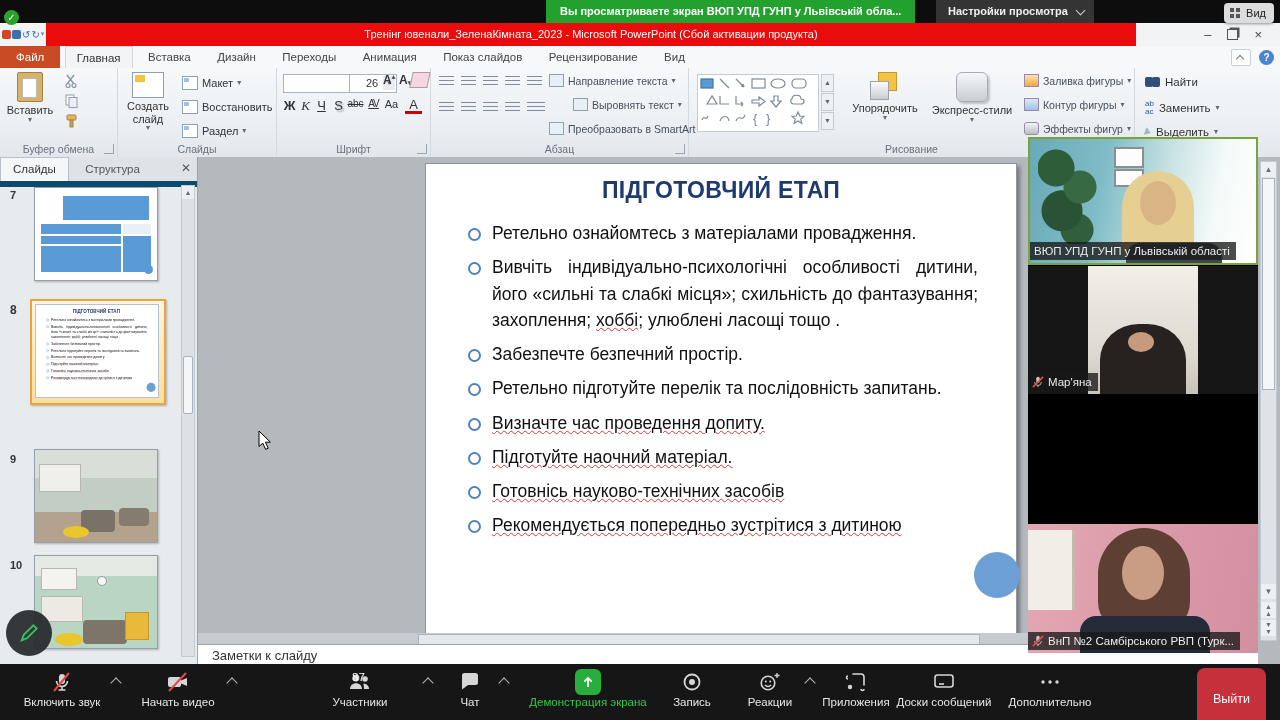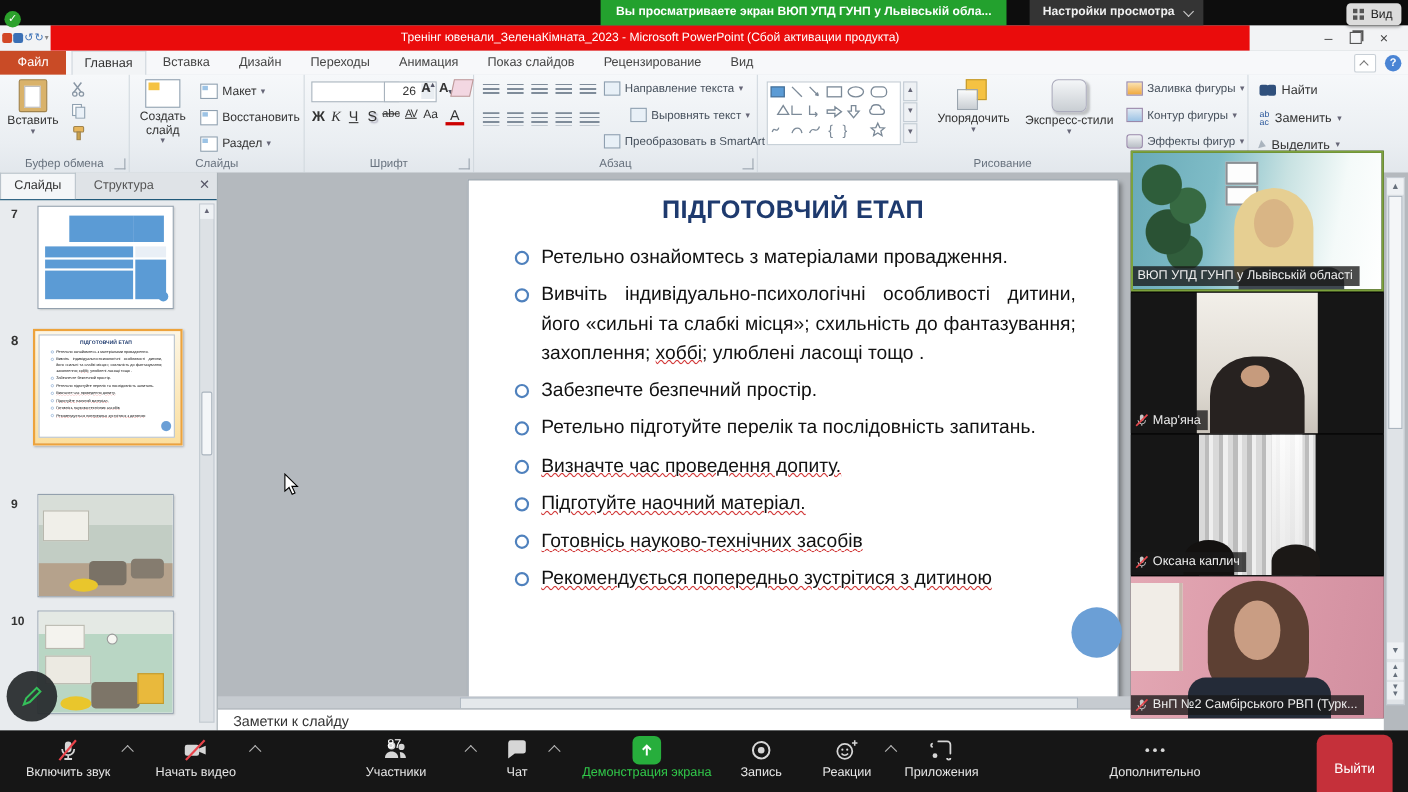--- a/index.html
+++ b/index.html
@@ -109,21 +109,21 @@
   .dic.eff{background:linear-gradient(#f2f4f6,#b9bfc6);border-radius:3px;}
   
   .erow{position:absolute;left:10px;font-size:11.5px;color:#333;white-space:nowrap;display:flex;align-items:center;gap:5px;}
   .binoc{width:15px;height:10px;position:relative;flex:none;}
   .binoc::before,.binoc::after{content:"";position:absolute;top:0;width:8px;height:10px;background:#30507c;border-radius:2px;}
   .binoc::after{right:0;}
   .abrep{font-size:8px;color:#2b579a;line-height:8px;flex:none;}
   .selarr{width:0;height:0;border-left:6px solid #aab4be;border-top:4px solid transparent;border-bottom:4px solid transparent;flex:none;transform:rotate(20deg);}
   
   #thumbs{position:absolute;left:0;top:157px;width:197px;height:507px;background:#e8ebee;border-right:1px solid #9aa2aa;}
-  #thumbtabs{position:absolute;left:0;top:0;width:100%;height:24px;background:#dfe3e7;border-bottom:1px solid #0c4a6e;}
+  #thumbtabs{position:absolute;left:0;top:0;width:100%;height:24px;background:#dfe3e7;border-bottom:6px solid #0c4a6e;}
   .ttab{display:inline-block;height:23px;line-height:23px;padding:0 12px;font-size:11.5px;color:#555;}
   .ttab.active{background:#f4f6f8;border:1px solid #b9c2ca;border-bottom:none;color:#333;}
   #ttclose{position:absolute;right:6px;top:4px;font-size:12px;color:#556;}
   .thumb{position:absolute;left:34px;width:122px;height:92px;background:#fff;border:1px solid #93a0ad;box-shadow:1px 1px 2px rgba(0,0,0,.25);}
   .tnum{position:absolute;left:10px;font-size:11px;font-weight:bold;color:#333;}
   #thumb8{left:30px;width:132px;height:102px;border:2px solid #eda33c;background:linear-gradient(#fdf6e4,#fbdf9f);}
   #thumb8 .page{position:absolute;left:3px;top:3px;width:122px;height:92px;background:#fff;border:1px solid #b9c2ca;overflow:hidden;}
   .miniwrap{position:absolute;left:2px;top:1px;transform:scale(0.198);transform-origin:0 0;width:590px;height:472px;}
   
   #thumb7 .cellA{position:absolute;left:28px;top:8px;width:58px;height:24px;background:#5b9bd5;}
@@ -620,34 +620,20 @@
         <div class="skin"></div>
       <div class="vlabel">
         <svg class="micmute" viewBox="0 0 14 14">
             <rect x="5" y="1" width="4" height="7" rx="2" fill="#c9c9c9"></rect>
             <path d="M3 7a4 4 0 0 0 8 0M7 11v2" stroke="#c9c9c9" fill="none"></path>
             <line x1="1" y1="13" x2="13" y2="1" stroke="#e5484d" stroke-width="1.8"></line>
           </svg>
         <span>Мар'яна</span>
       </div>
     </div>
-    <div class="vcell" id="v3">
-      <div class="strip"></div>
-        <div class="light"></div>
-        <div class="head1"></div>
-        <div class="head2"></div>
-      <div class="vlabel">
-        <svg class="micmute" viewBox="0 0 14 14">
-            <rect x="5" y="1" width="4" height="7" rx="2" fill="#c9c9c9"></rect>
-            <path d="M3 7a4 4 0 0 0 8 0M7 11v2" stroke="#c9c9c9" fill="none"></path>
-            <line x1="1" y1="13" x2="13" y2="1" stroke="#e5484d" stroke-width="1.8"></line>
-          </svg>
-        <span>Оксана каплич</span>
-      </div>
-    </div>
     <div class="vcell" id="v4">
       <div class="window"></div>
         <div class="hair"></div>
         <div class="face"></div>
         <div class="torso"></div>
       <div class="vlabel">
         <svg class="micmute" viewBox="0 0 14 14">
             <rect x="5" y="1" width="4" height="7" rx="2" fill="#c9c9c9"></rect>
             <path d="M3 7a4 4 0 0 0 8 0M7 11v2" stroke="#c9c9c9" fill="none"></path>
             <line x1="1" y1="13" x2="13" y2="1" stroke="#e5484d" stroke-width="1.8"></line>
@@ -749,20 +735,29 @@
     <div class="tbtn" style="left:818px;width:76px;">
       <div class="ticon">
           <svg width="22" height="22" viewBox="0 0 22 22">
             <path d="M8 3h8a3 3 0 0 1 3 3v8" stroke="#d6d6d6" stroke-width="1.6" fill="none" stroke-linecap="round"></path>
             <path d="M19 18a1.5 1.5 0 0 1-3 0M3 8a1.5 1.5 0 0 1 0-3" stroke="#d6d6d6" stroke-width="1.6" fill="none"></path>
             <circle cx="5" cy="16" r="2.2" fill="#d6d6d6"></circle>
           </svg>
         </div>
       <div class="tlabel">Приложения</div>
     </div>
+    <div class="tbtn" style="left:896px;width:96px;">
+      <div class="ticon">
+          <svg width="24" height="22" viewBox="0 0 24 22">
+            <rect x="3" y="4" width="18" height="12" rx="2.5" stroke="#d6d6d6" stroke-width="1.6" fill="none"></rect>
+            <path d="M7 13h5" stroke="#d6d6d6" stroke-width="1.6"></path>
+          </svg>
+        </div>
+      <div class="tlabel">Доски сообщений</div>
+    </div>
     <div class="tbtn" style="left:1004px;width:92px;">
       <div class="ticon">
           <svg width="24" height="22" viewBox="0 0 24 22">
             <circle cx="5" cy="11" r="1.7" fill="#d6d6d6"></circle>
             <circle cx="12" cy="11" r="1.7" fill="#d6d6d6"></circle>
             <circle cx="19" cy="11" r="1.7" fill="#d6d6d6"></circle>
           </svg>
         </div>
       <div class="tlabel">Дополнительно</div>
     </div>

